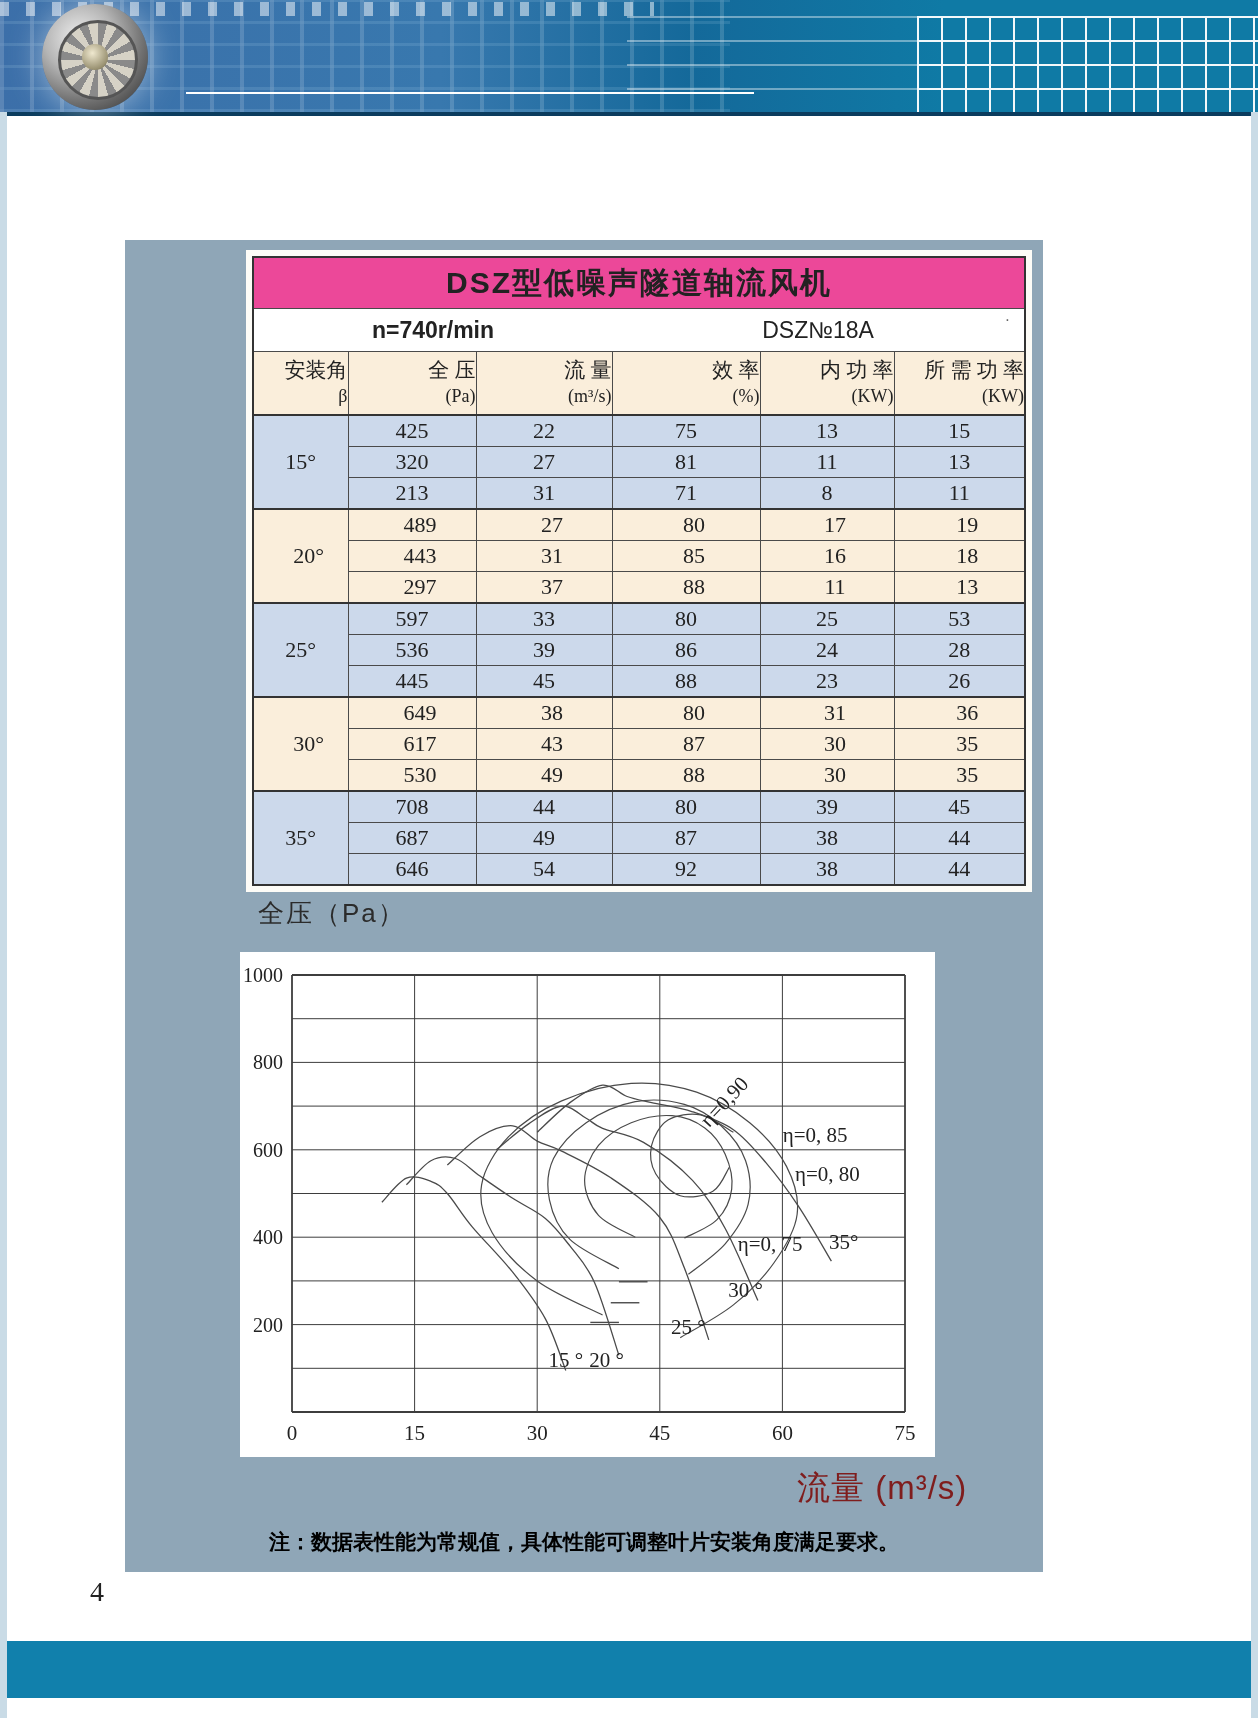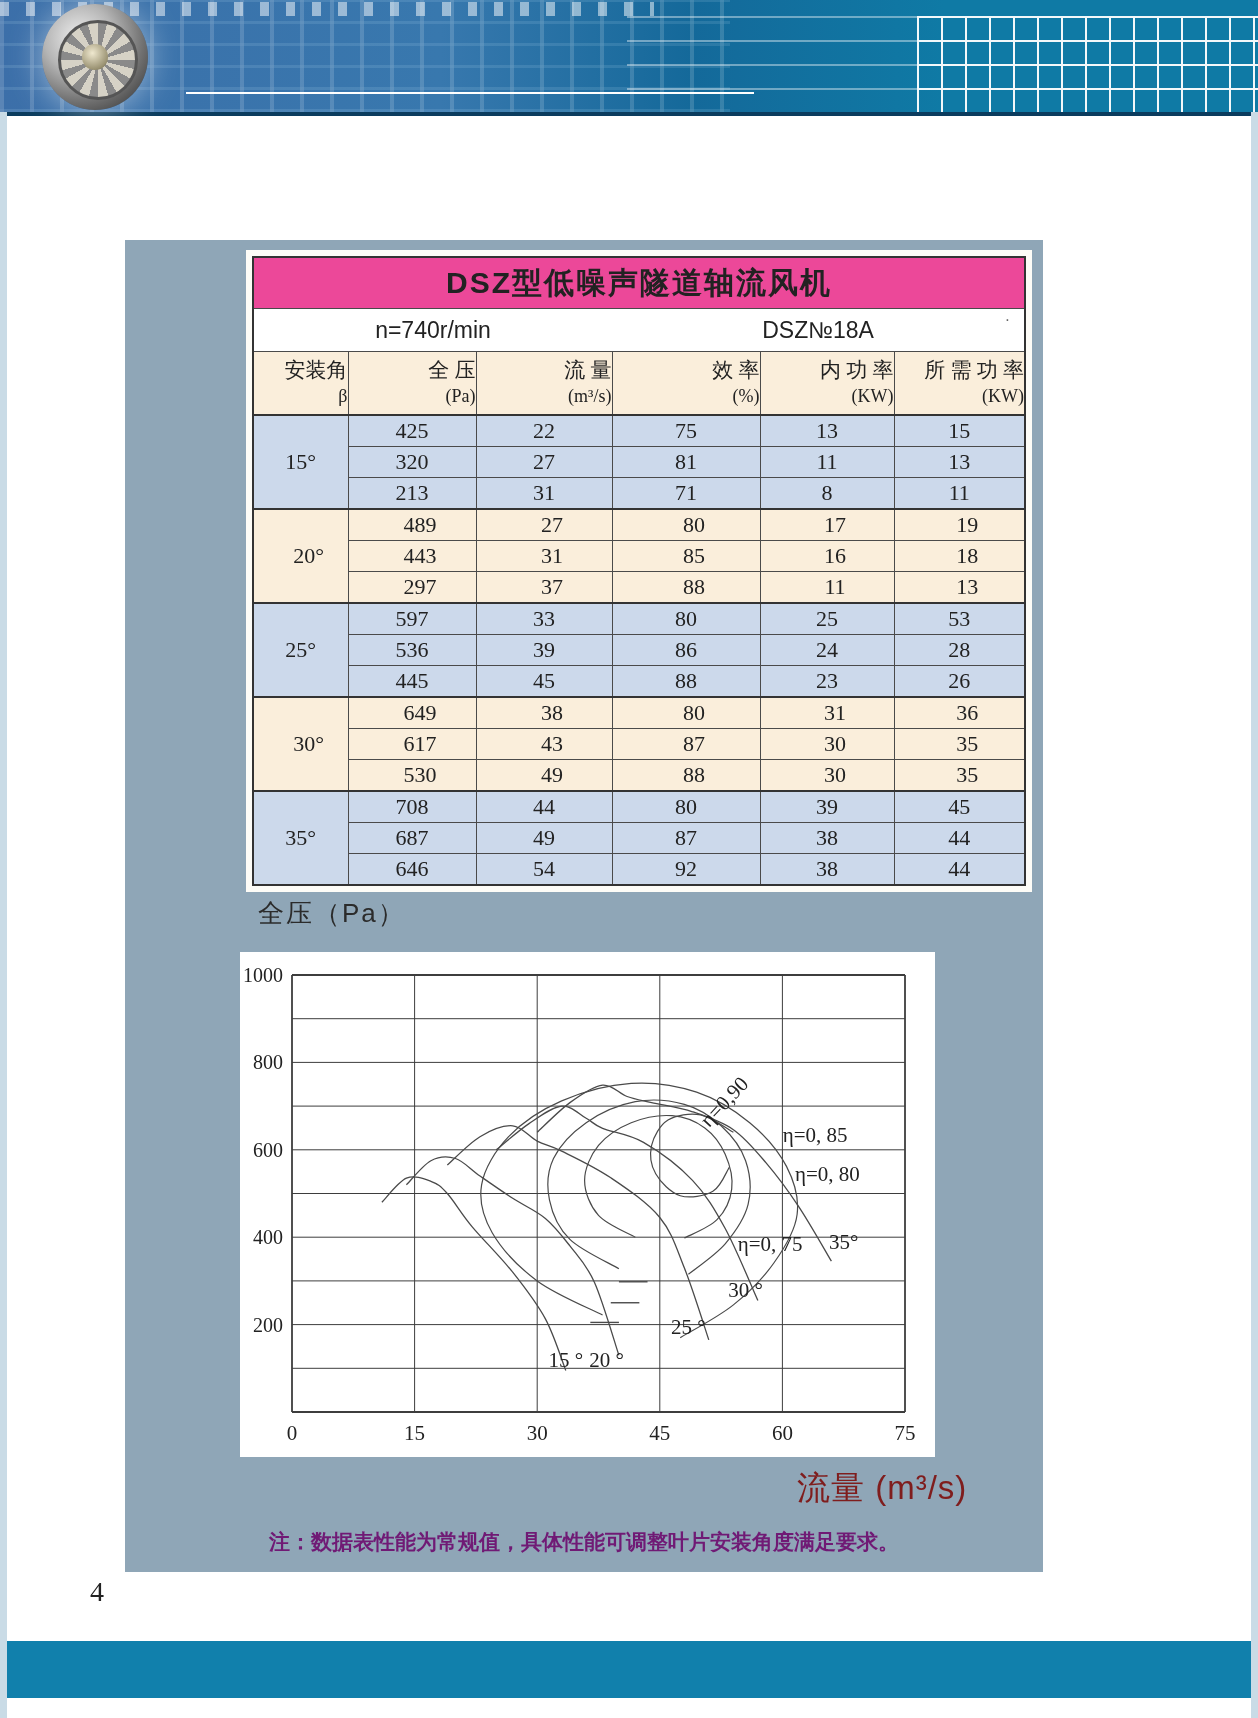--- a/index.html
+++ b/index.html
@@ -50,37 +50,37 @@
   .sheet{position:absolute;left:121px;top:10px;width:786px;background:#fdfcf7;padding:6px;
          box-sizing:border-box;}
   table.perf{border-collapse:collapse;width:774px;table-layout:fixed;
              font-family:"Liberation Serif", serif;color:#222;}
   table.perf td{border:1px solid #4a4a4a;text-align:center;padding:0;}
   table.perf{border:2px solid #333;}
   td.tt{height:50px;background:#ec4899;font-size:30px;font-weight:bold;letter-spacing:2px;
         font-family:"Liberation Sans", sans-serif;}
   tr.sub td{height:42px;background:#ffffff;font-size:23px;
             font-family:"Liberation Sans", sans-serif;}
-  tr.sub td.speed{border-right:0;}
+  tr.sub td.speed{border-right:0;font-weight:bold;}
   tr.sub td.model{border-left:0;position:relative;}
   tr.sub .dot{position:absolute;right:14px;top:2px;font-size:16px;color:#666;}
   tr.head td{height:62px;background:#faeedb;font-size:21px;line-height:26px;text-align:right;}
   tr.head .s{font-size:18px;}
   tr.dat td{height:30px;font-size:22px;}
   tr.dat.blue td{background:#ccd9eb;}
   tr.dat.cream td{background:#faeedb;padding-left:16px;}
   tr.dat.gtop td{border-top:2px solid #333;}
   td.ang{font-size:22px;}
 
   
   .ylabel{position:absolute;left:133px;top:656px;font-size:26px;color:#2b2b2b;letter-spacing:2px;text-align:center;}
   .chartbox{position:absolute;left:115px;top:712px;width:695px;height:505px;background:#fff;}
   .xlabel{position:absolute;left:672px;top:1226px;font-size:33px;color:#7f1d1d;letter-spacing:1px;}
   .note{position:absolute;left:0;top:1288px;width:918px;text-align:center;font-size:21px;
-        font-weight:bold;color:#701a75;}
+        font-weight:bold;color:#000000;}
   .pagenum{position:absolute;left:90px;top:1576px;font-size:28px;color:#222;
            font-family:"Liberation Serif", serif;}
   svg text{font-family:"Liberation Serif", serif;fill:#222;}
 </style>
 </head>
 <body>
 
 <div class="page">
 
   <div class="banner">

